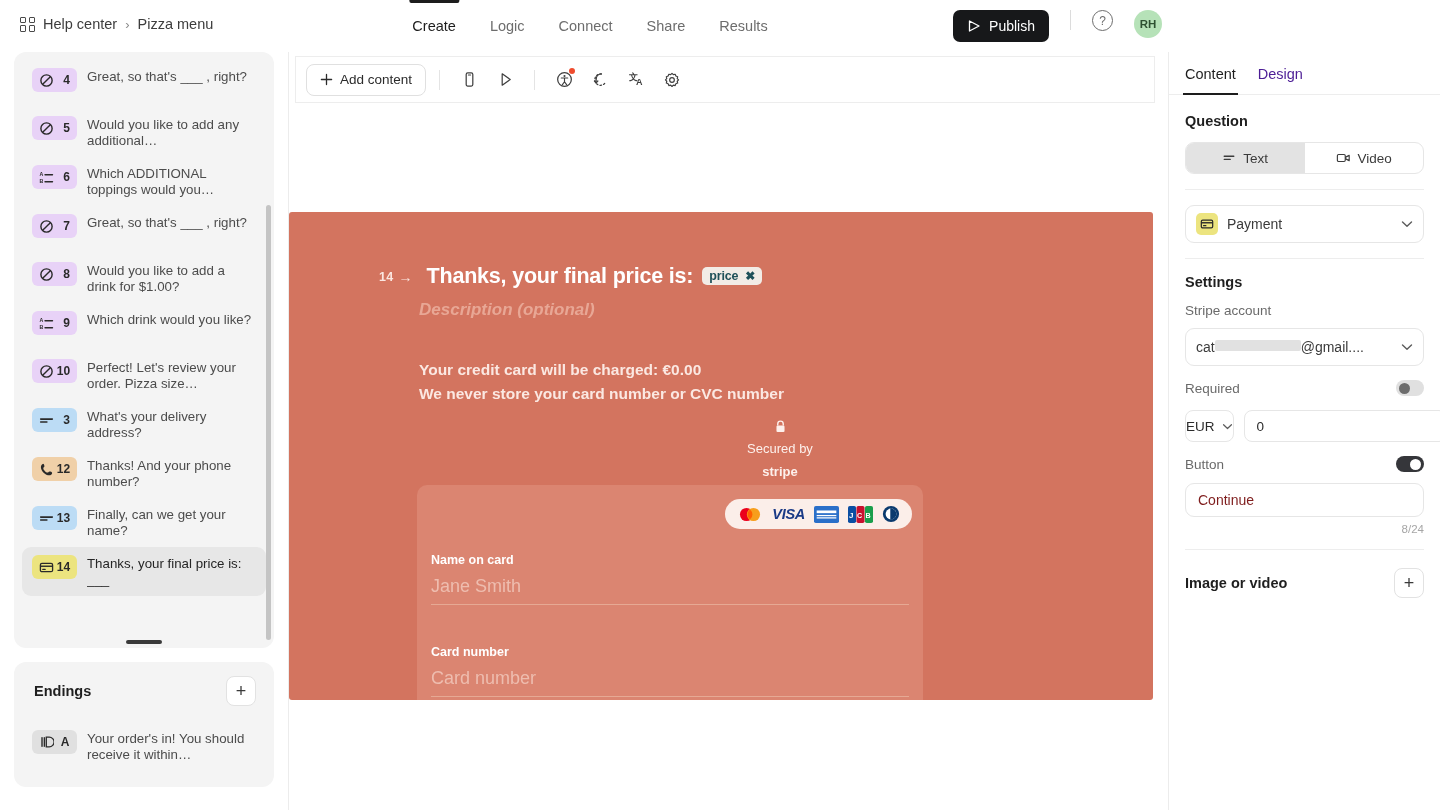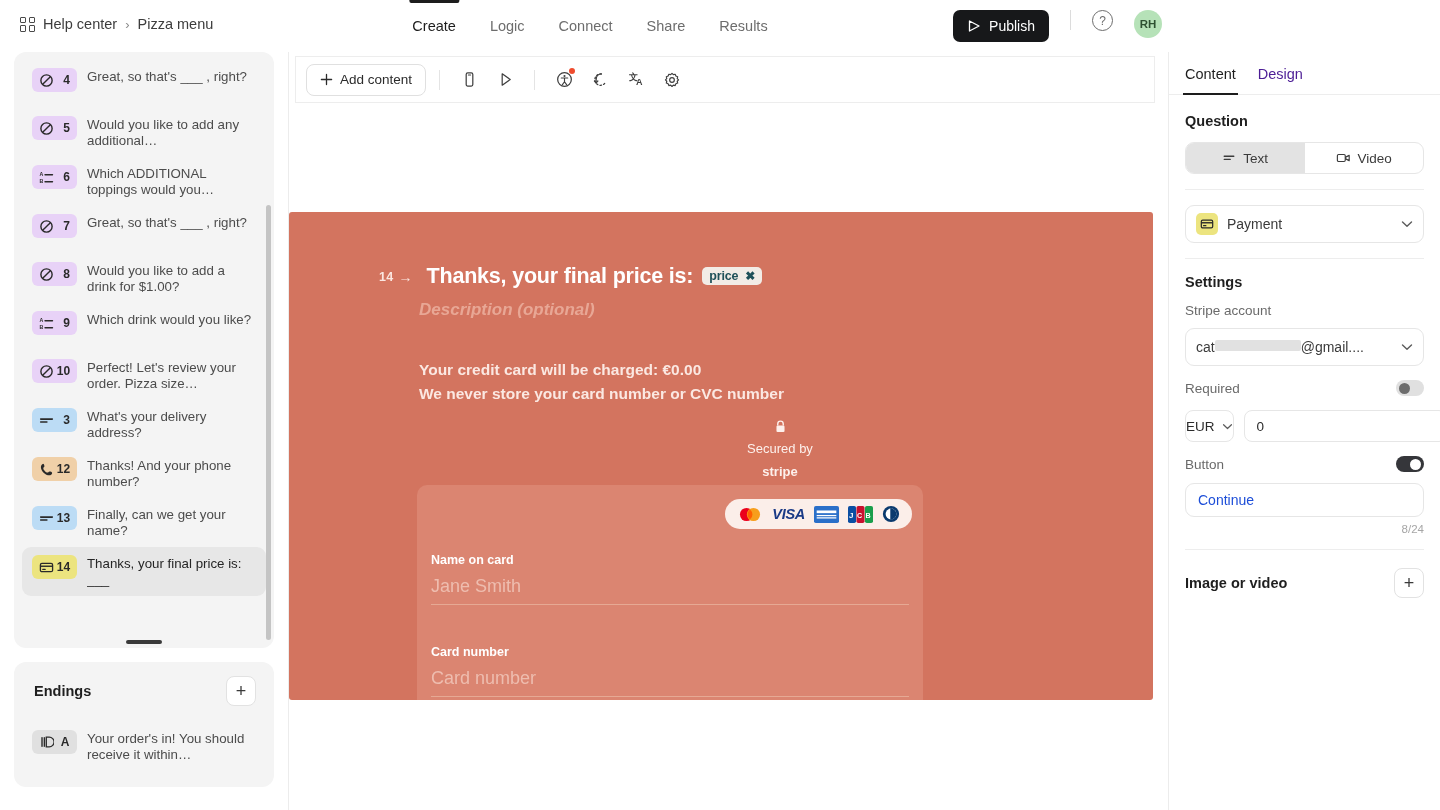--- a/index.html
+++ b/index.html
@@ -152,21 +152,21 @@
   .toggle { width: 28px; height: 16px; border-radius: 9px; background: #e0e0e0; position: relative; cursor: pointer; flex: 0 0 auto; }
   .toggle i { position: absolute; top: 2.5px; left: 2.5px; width: 11px; height: 11px; border-radius: 50%; background: #6d6d6d; }
   .toggle.on { background: #35363a; }
   .toggle.on i { left: 14px; background: #fff; }
   .inline2 { display: flex; gap: 10px; margin-top: 14px; }
   .cur-select { width: 78px; height: 32px; border: 1px solid #e6e6e6; border-radius: 8px;
     display: flex; align-items: center; justify-content: center; gap: 7px; font-size: 13.5px; color: #2b2b2b; cursor: pointer; }
   .amt { flex: 1; height: 32px; border: 1px solid #e6e6e6; border-radius: 8px; padding: 0 12px;
     font-family: inherit; font-size: 13.5px; color: #2b2b2b; outline: none; }
   .btn-input { width: 100%; height: 34px; border: 1px solid #e6e6e6; border-radius: 9px; padding: 0 12px;
-    font-family: inherit; font-size: 14px; color: #1d4ed8; outline: none; margin-top: 11px; }
+    font-family: inherit; font-size: 14px; color: #7f1d1d; outline: none; margin-top: 11px; }
   .counter { text-align: right; font-size: 11.5px; color: #a6a6a6; margin-top: 6px; }
   .iv-row { display: flex; align-items: center; justify-content: space-between; }
   .iv-label { font-size: 14.5px; font-weight: 600; color: #1f1f1f; }
 </style>
 </head>
 <body>
 
 <div class="topbar">
   <div class="breadcrumb">
     <span class="grid-icon">

